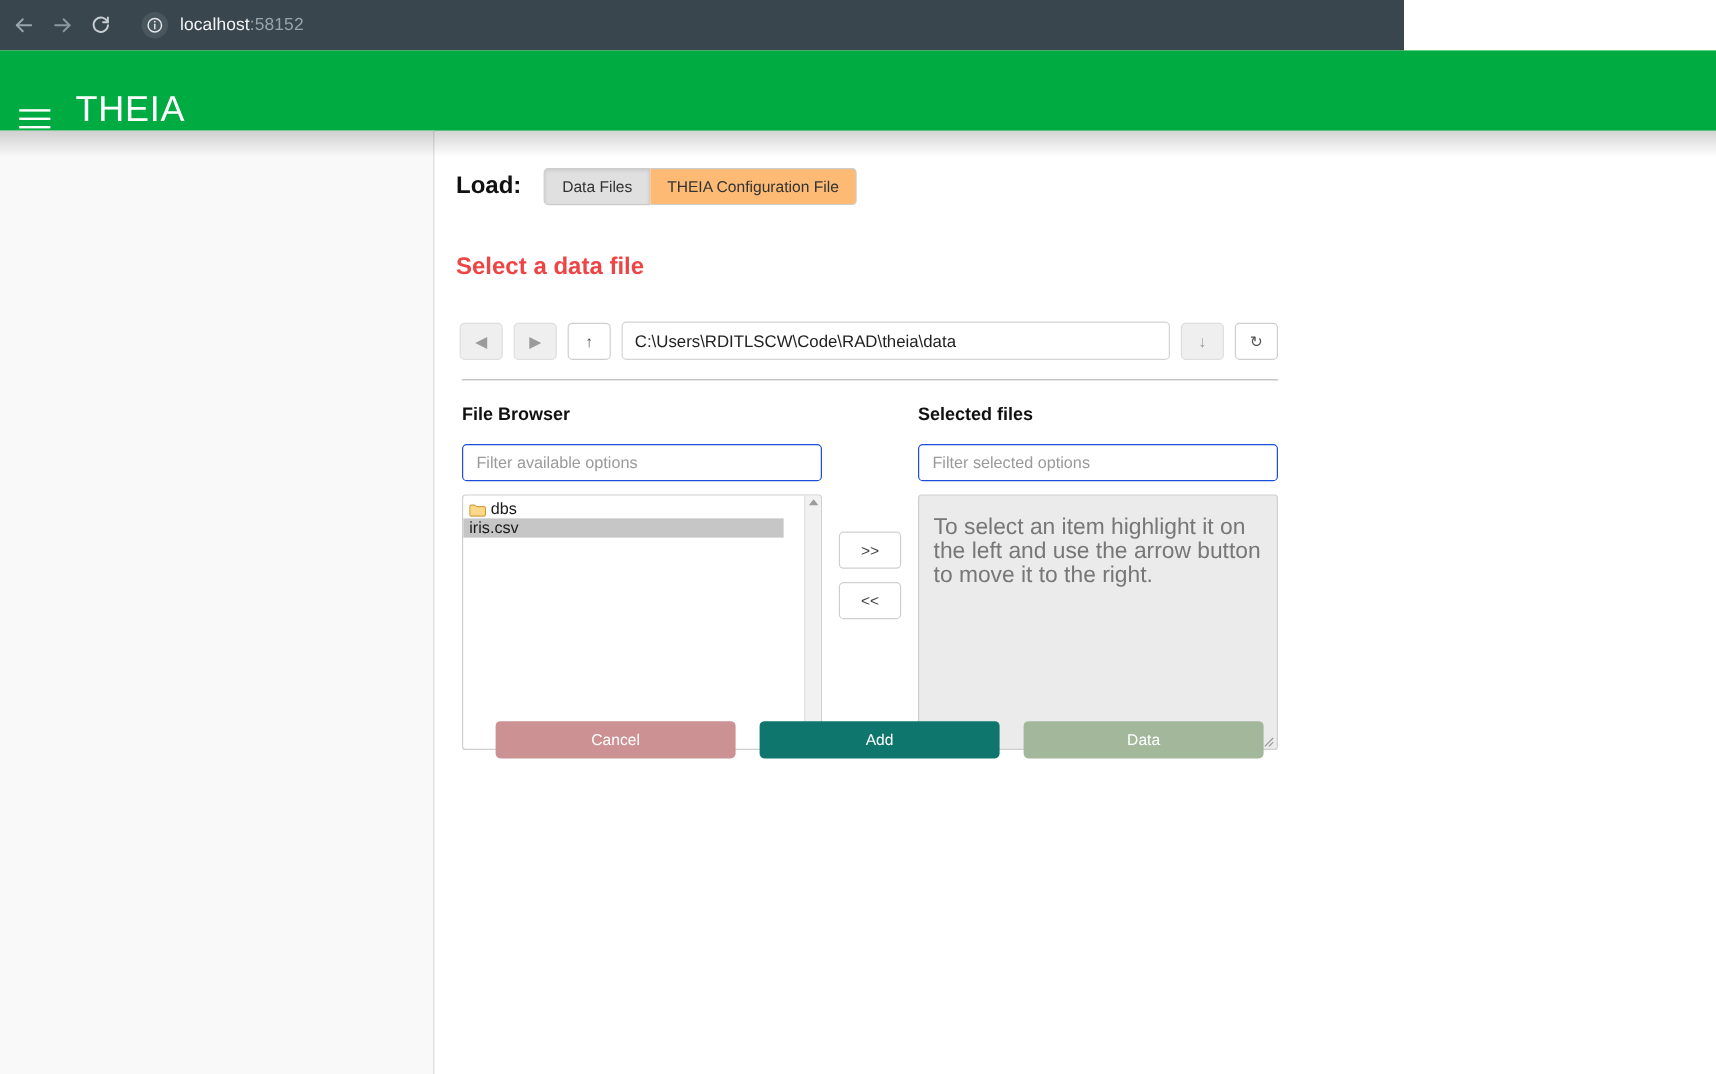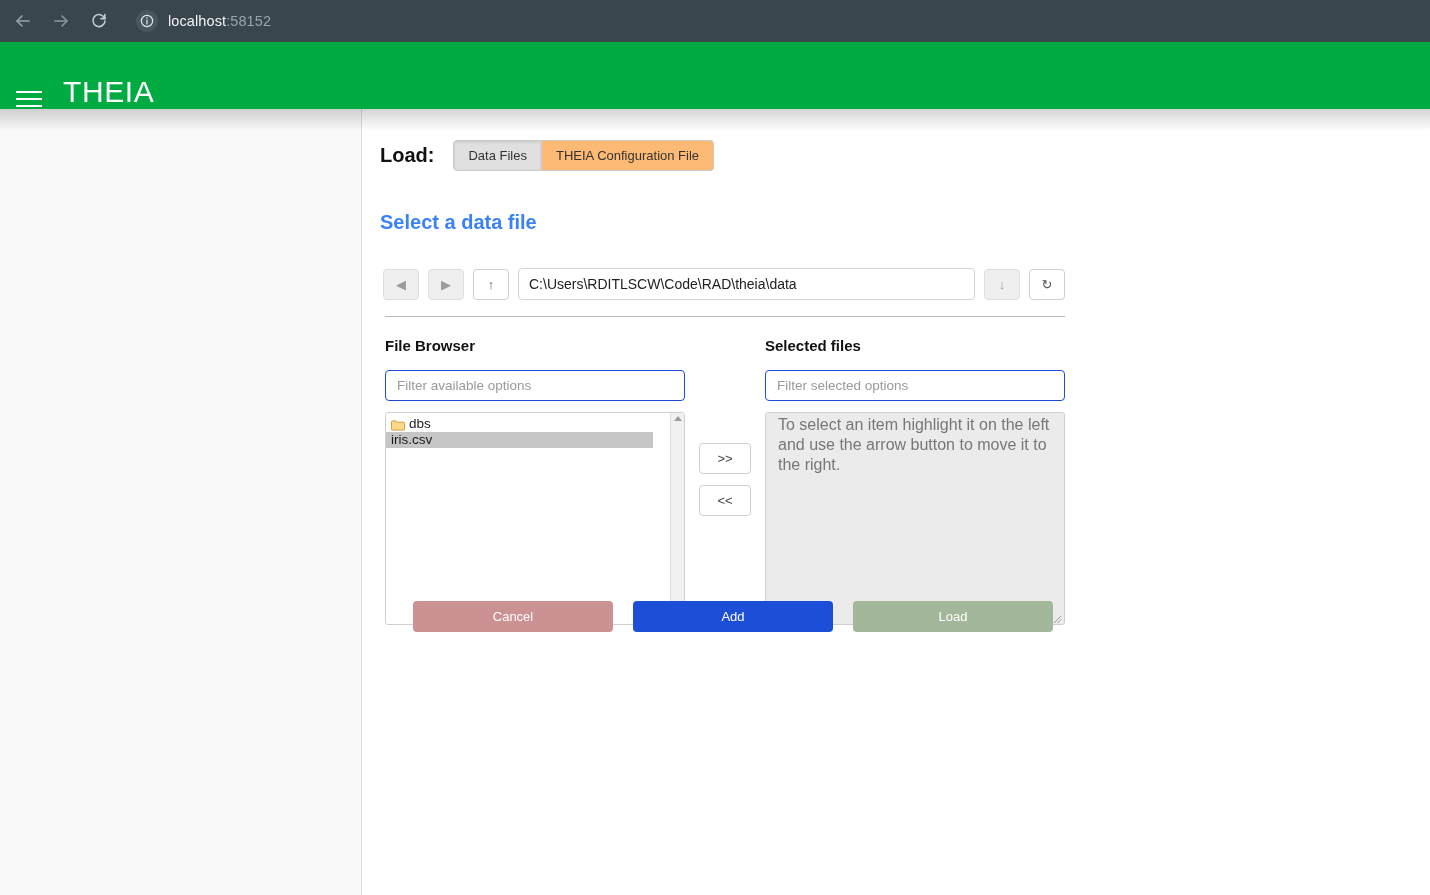--- a/index.html
+++ b/index.html
@@ -7,21 +7,21 @@
     margin: 0; padding: 0;
     width: 1430px; height: 895px;
     overflow: hidden;
     background: #ffffff;
     font-family: "Liberation Sans", sans-serif;
   }
 
   
   .browser-bar {
     position: absolute; left: 0; top: 0;
-    width: 1430px; height: 42px;
+    width: 1170px; height: 42px;
     background: #39464e;
     display: flex; align-items: center;
   }
   .nav-btn {
     width: 34px; height: 34px;
     margin-left: 4px;
     display: flex; align-items: center; justify-content: center;
     color: #9aa5ab;
   }
   .nav-btn:first-child { margin-left: 6px; }
@@ -120,21 +120,21 @@
   .btn-group button.active {
     background: #e0e0e0;
     box-shadow: inset 0 1px 3px rgba(0,0,0,0.12);
   }
   .btn-group button:first-child { border-radius: 4px 0 0 4px; }
   .btn-group button:last-child { border-radius: 0 4px 4px 0; border-left: none; }
 
   
   .section-title {
     position: absolute; left: 17px; top: 86px;
-    font-size: 20px; font-weight: bold; color: #3b82f6;
+    font-size: 20px; font-weight: bold; color: #ef4444;
   }
 
   
   .path-row {
     position: absolute; left: 20px; top: 143px;
     width: 682px;
     display: flex; align-items: center;
   }
   .sq-btn {
     width: 36px; height: 31px;
@@ -260,24 +260,24 @@
   .selected-area {
     position: relative;
     width: 300px; height: 213px;
     margin-top: 11px;
     border: 1px solid #cfcfcf;
     border-radius: 3px;
     background: #ebebeb;
     overflow: hidden;
   }
   .selected-hint {
-    font-size: 16px;
+    font-size: 19px;
     color: #777777;
     line-height: 20px;
-    padding: 2px 12px;
+    padding: 17px 12px;
   }
   .resize-grip {
     position: absolute; right: 2px; bottom: 2px;
     width: 12px; height: 12px;
   }
 
   
   .actions {
     position: absolute; left: 22px; top: 476px;
     display: flex;
@@ -410,18 +410,18 @@
             <line x1="11" y1="4" x2="4" y2="11"></line>
             <line x1="11" y1="7.5" x2="7.5" y2="11"></line>
             <line x1="11" y1="11" x2="11" y2="11"></line>
           </svg>
         </span>
       </div>
     </div>
 
     <div class="actions">
       <div class="act-btn" style="background: rgb(204, 145, 147);">Cancel</div>
-      <div class="act-btn" style="background: #1d4ed8;">Add</div>
-      <div class="act-btn" style="background: rgb(163, 184, 155);">Load</div>
+      <div class="act-btn" style="background: #0f766e;">Add</div>
+      <div class="act-btn" style="background: rgb(163, 184, 155);">Data</div>
     </div>
 
   </div>
 </div>
 
 </body></html>

